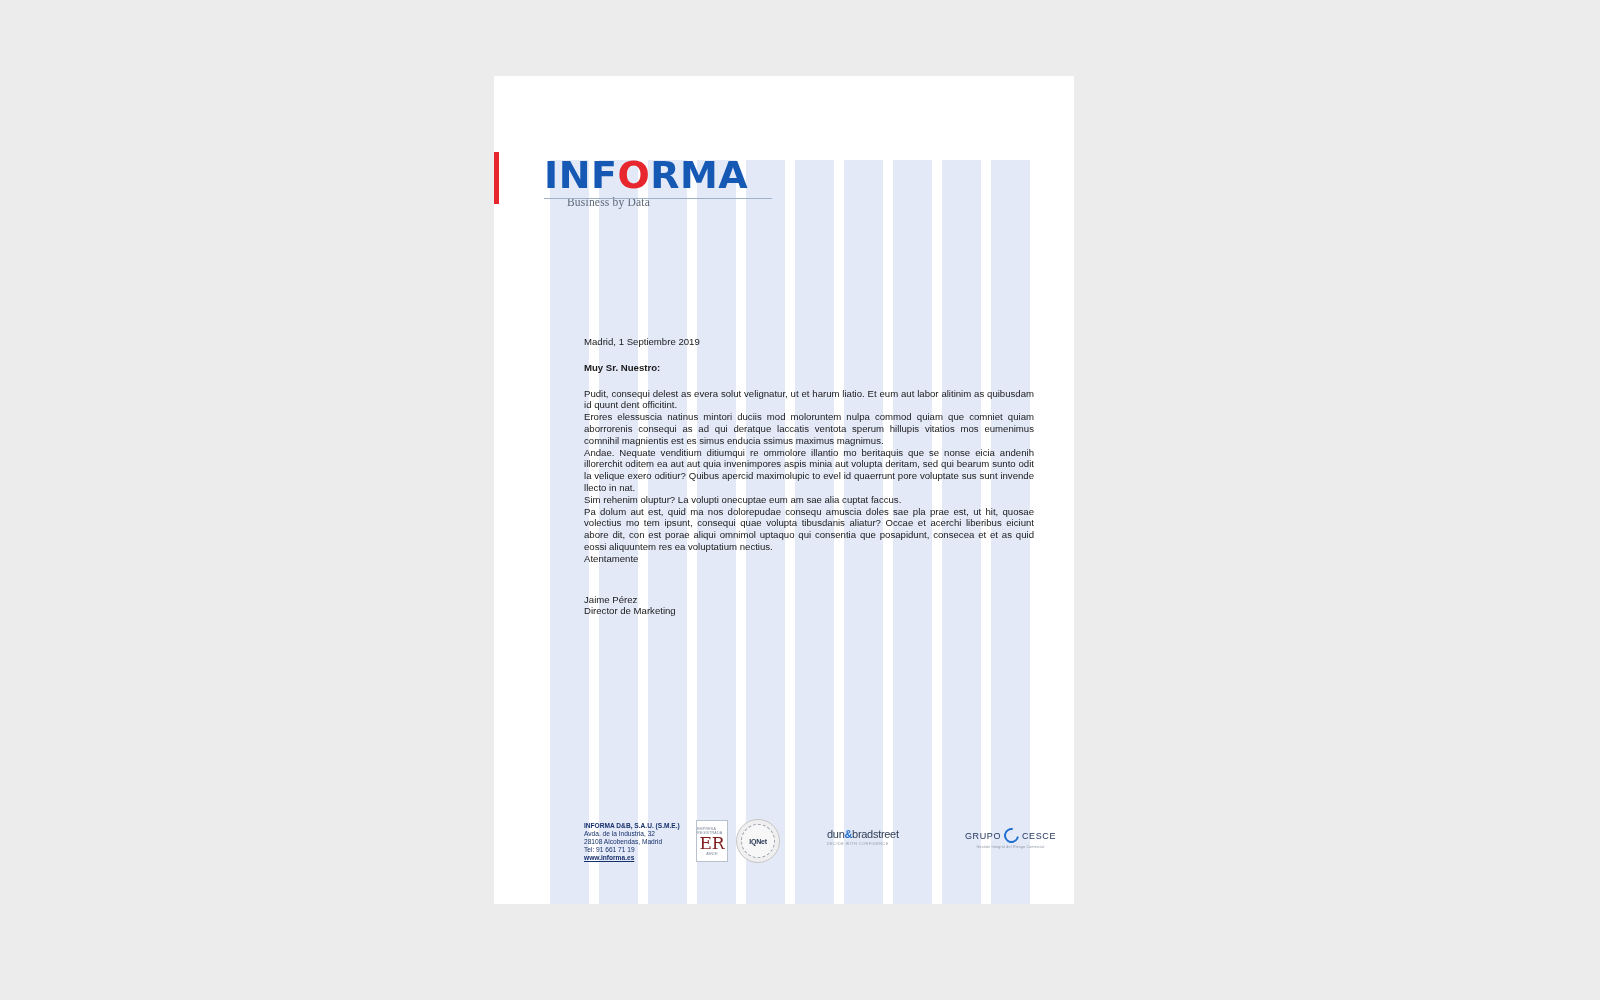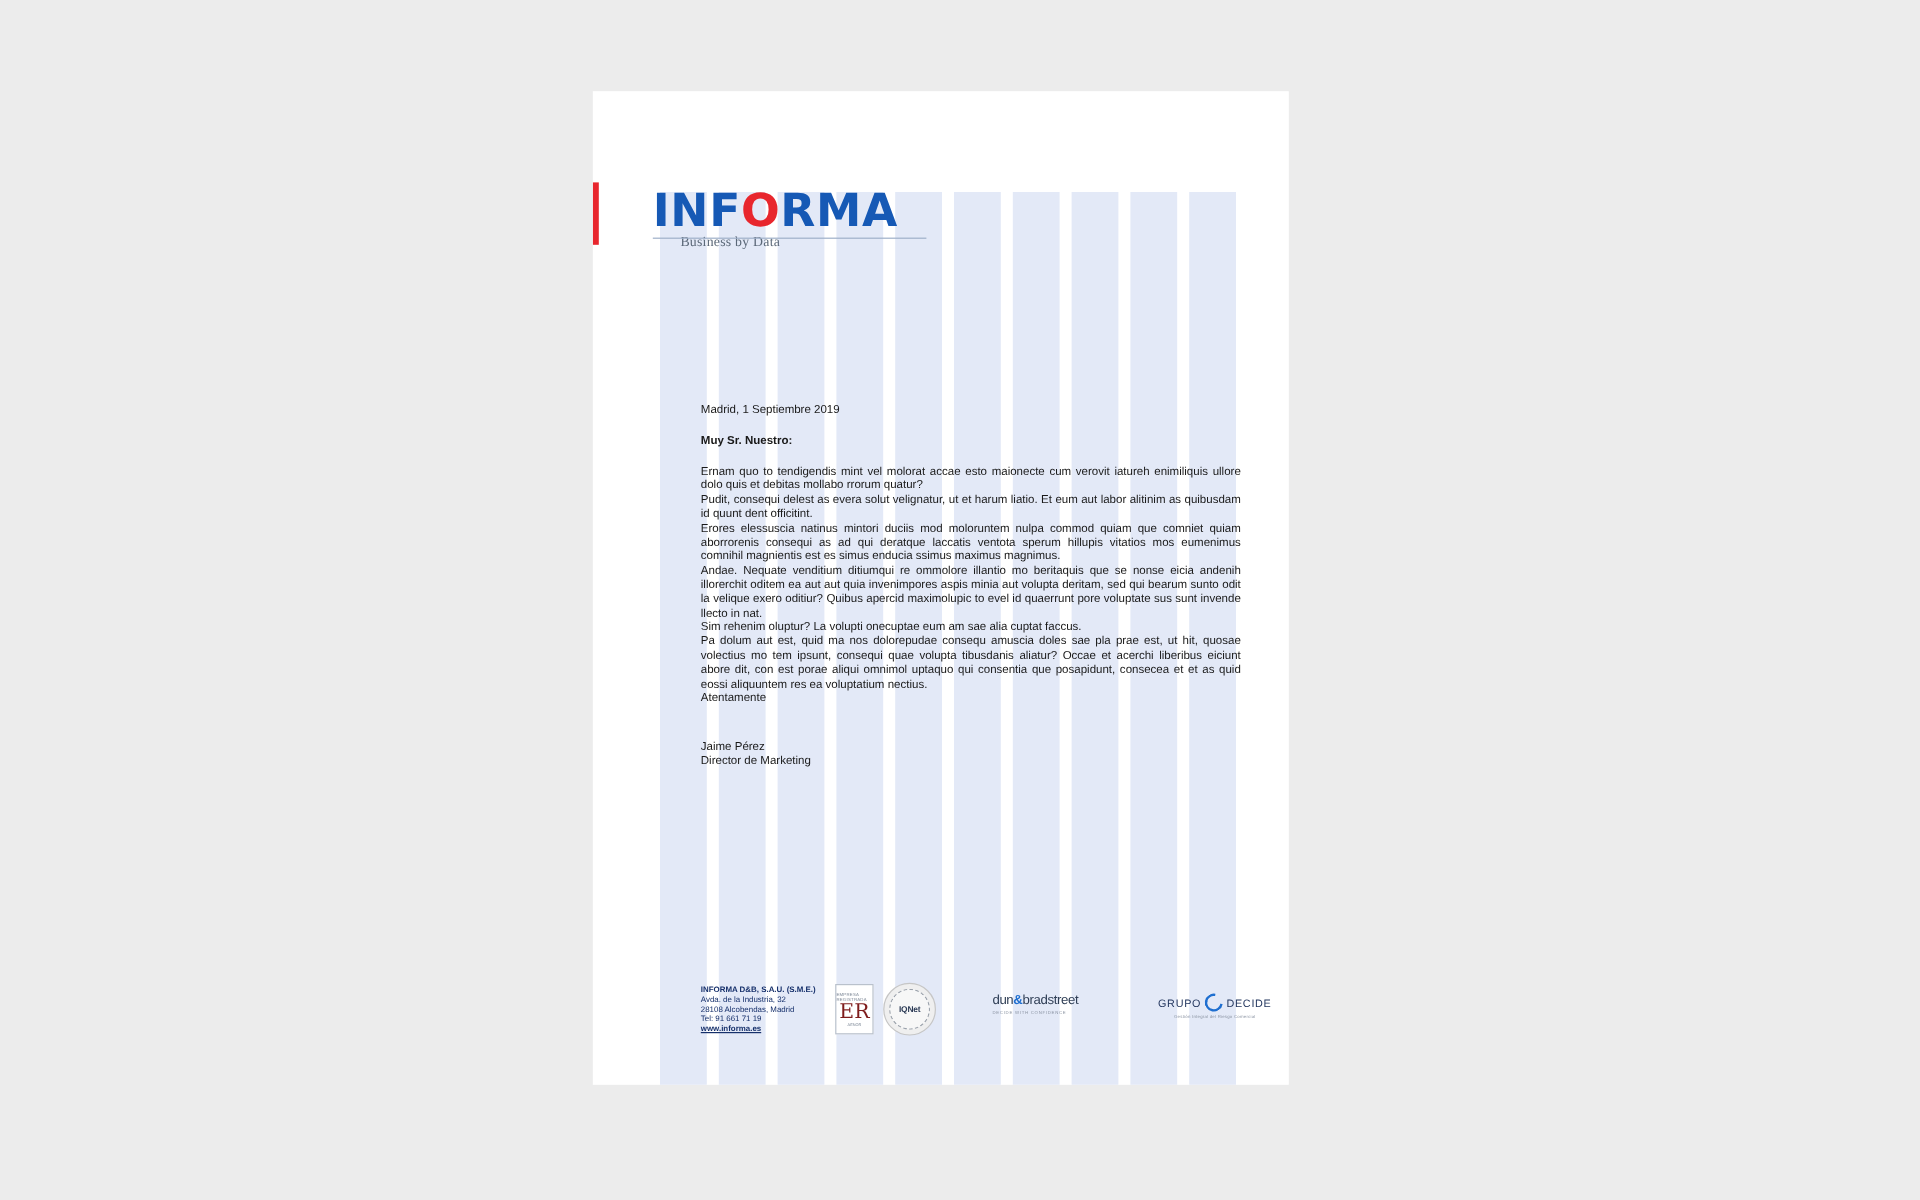--- a/index.html
+++ b/index.html
@@ -283,21 +283,20 @@
 
   <div class="logo-block">
     <div class="logo-word"><span>INF</span><span class="dot">O</span><span>RMA</span></div>
     <div class="logo-tag">Business by Data</div>
     <div class="logo-rule"></div>
   </div>
 
   <div class="letter">
     <div class="date">Madrid, 1 Septiembre 2019</div>
     <div class="salutation">Muy Sr. Nuestro:</div>
-    <p class="para">Ernam quo to tendigendis mint vel molorat accae esto maionecte cum verovit iatureh enimiliquis ullore dolo quis et debitas mollabo rrorum quatur?</p>
     <p class="para">Pudit, consequi delest as evera solut velignatur, ut et harum liatio. Et eum aut labor alitinim as quibusdam id quunt dent officitint.</p>
     <p class="para">Erores elessuscia natinus mintori duciis mod moloruntem nulpa commod quiam que comniet quiam aborrorenis consequi as ad qui deratque laccatis ventota sperum hillupis vitatios mos eumenimus comnihil magnientis est es simus enducia ssimus maximus magnimus.</p>
     <p class="para">Andae. Nequate venditium ditiumqui re ommolore illantio mo beritaquis que se nonse eicia andenih illorerchit oditem ea aut aut quia invenimpores aspis minia aut volupta deritam, sed qui bearum sunto odit la velique exero oditiur? Quibus apercid maximolupic to evel id quaerrunt pore voluptate sus sunt invende llecto in nat.</p>
     <p class="para">Sim rehenim oluptur? La volupti onecuptae eum am sae alia cuptat faccus.</p>
     <p class="para">Pa dolum aut est, quid ma nos dolorepudae consequ amuscia doles sae pla prae est, ut hit, quosae volectius mo tem ipsunt, consequi quae volupta tibusdanis aliatur? Occae et acerchi liberibus eiciunt abore dit, con est porae aliqui omnimol uptaquo qui consentia que posapidunt, consecea et et as quid eossi aliquuntem res ea voluptatium nectius.</p>
     <div class="closing">Atentamente</div>
     <div class="signer">Jaime Pérez</div>
     <div>Director de Marketing</div>
   </div>
 
@@ -325,19 +324,19 @@
 
     <div class="badge-dnb">
       <div class="dnb-main"><span>dun</span><span class="amp">&amp;</span><span>bradstreet</span></div>
       <div class="dnb-sub">DECIDE WITH CONFIDENCE</div>
     </div>
 
     <div class="badge-cesce">
       <div class="cesce-row">
         <span>GRUPO</span>
         <span class="cesce-swirl"></span>
-        <span>DECIDE</span>
+        <span>CESCE</span>
       </div>
       <div class="cesce-sub">Gestión Integral del Riesgo Comercial</div>
     </div>
 
   </div>
 </div>
 
 </body></html>

